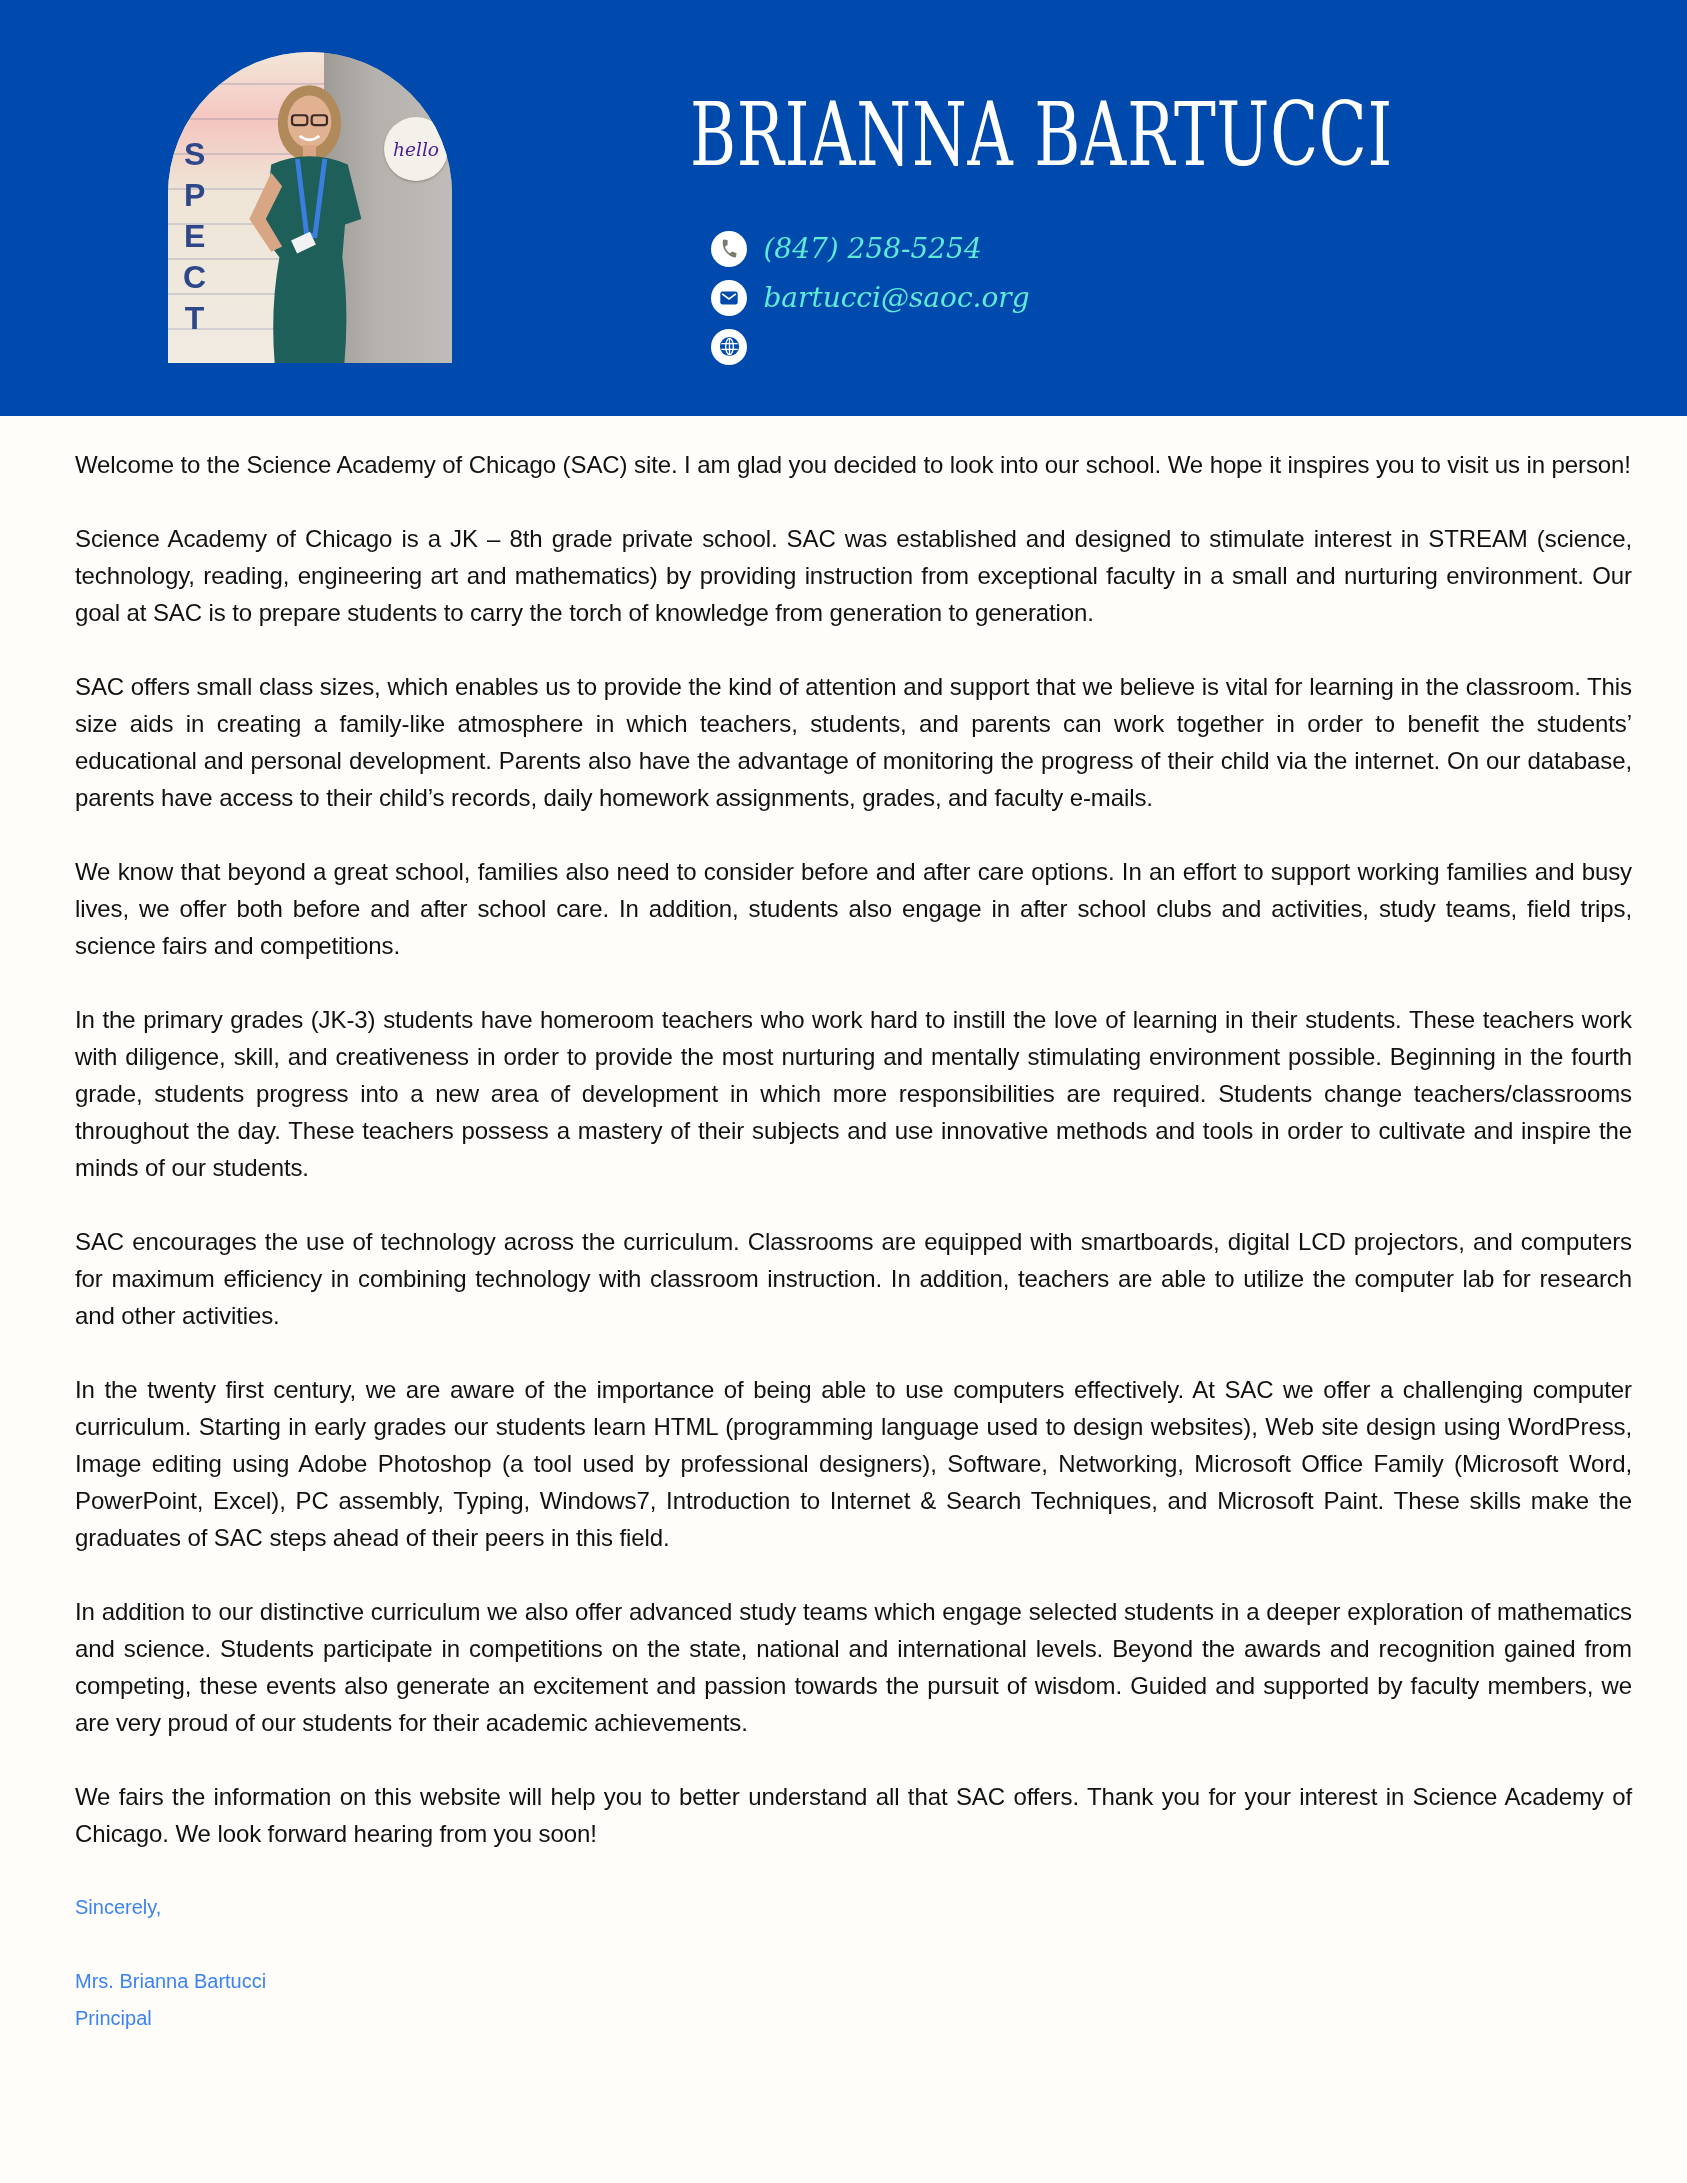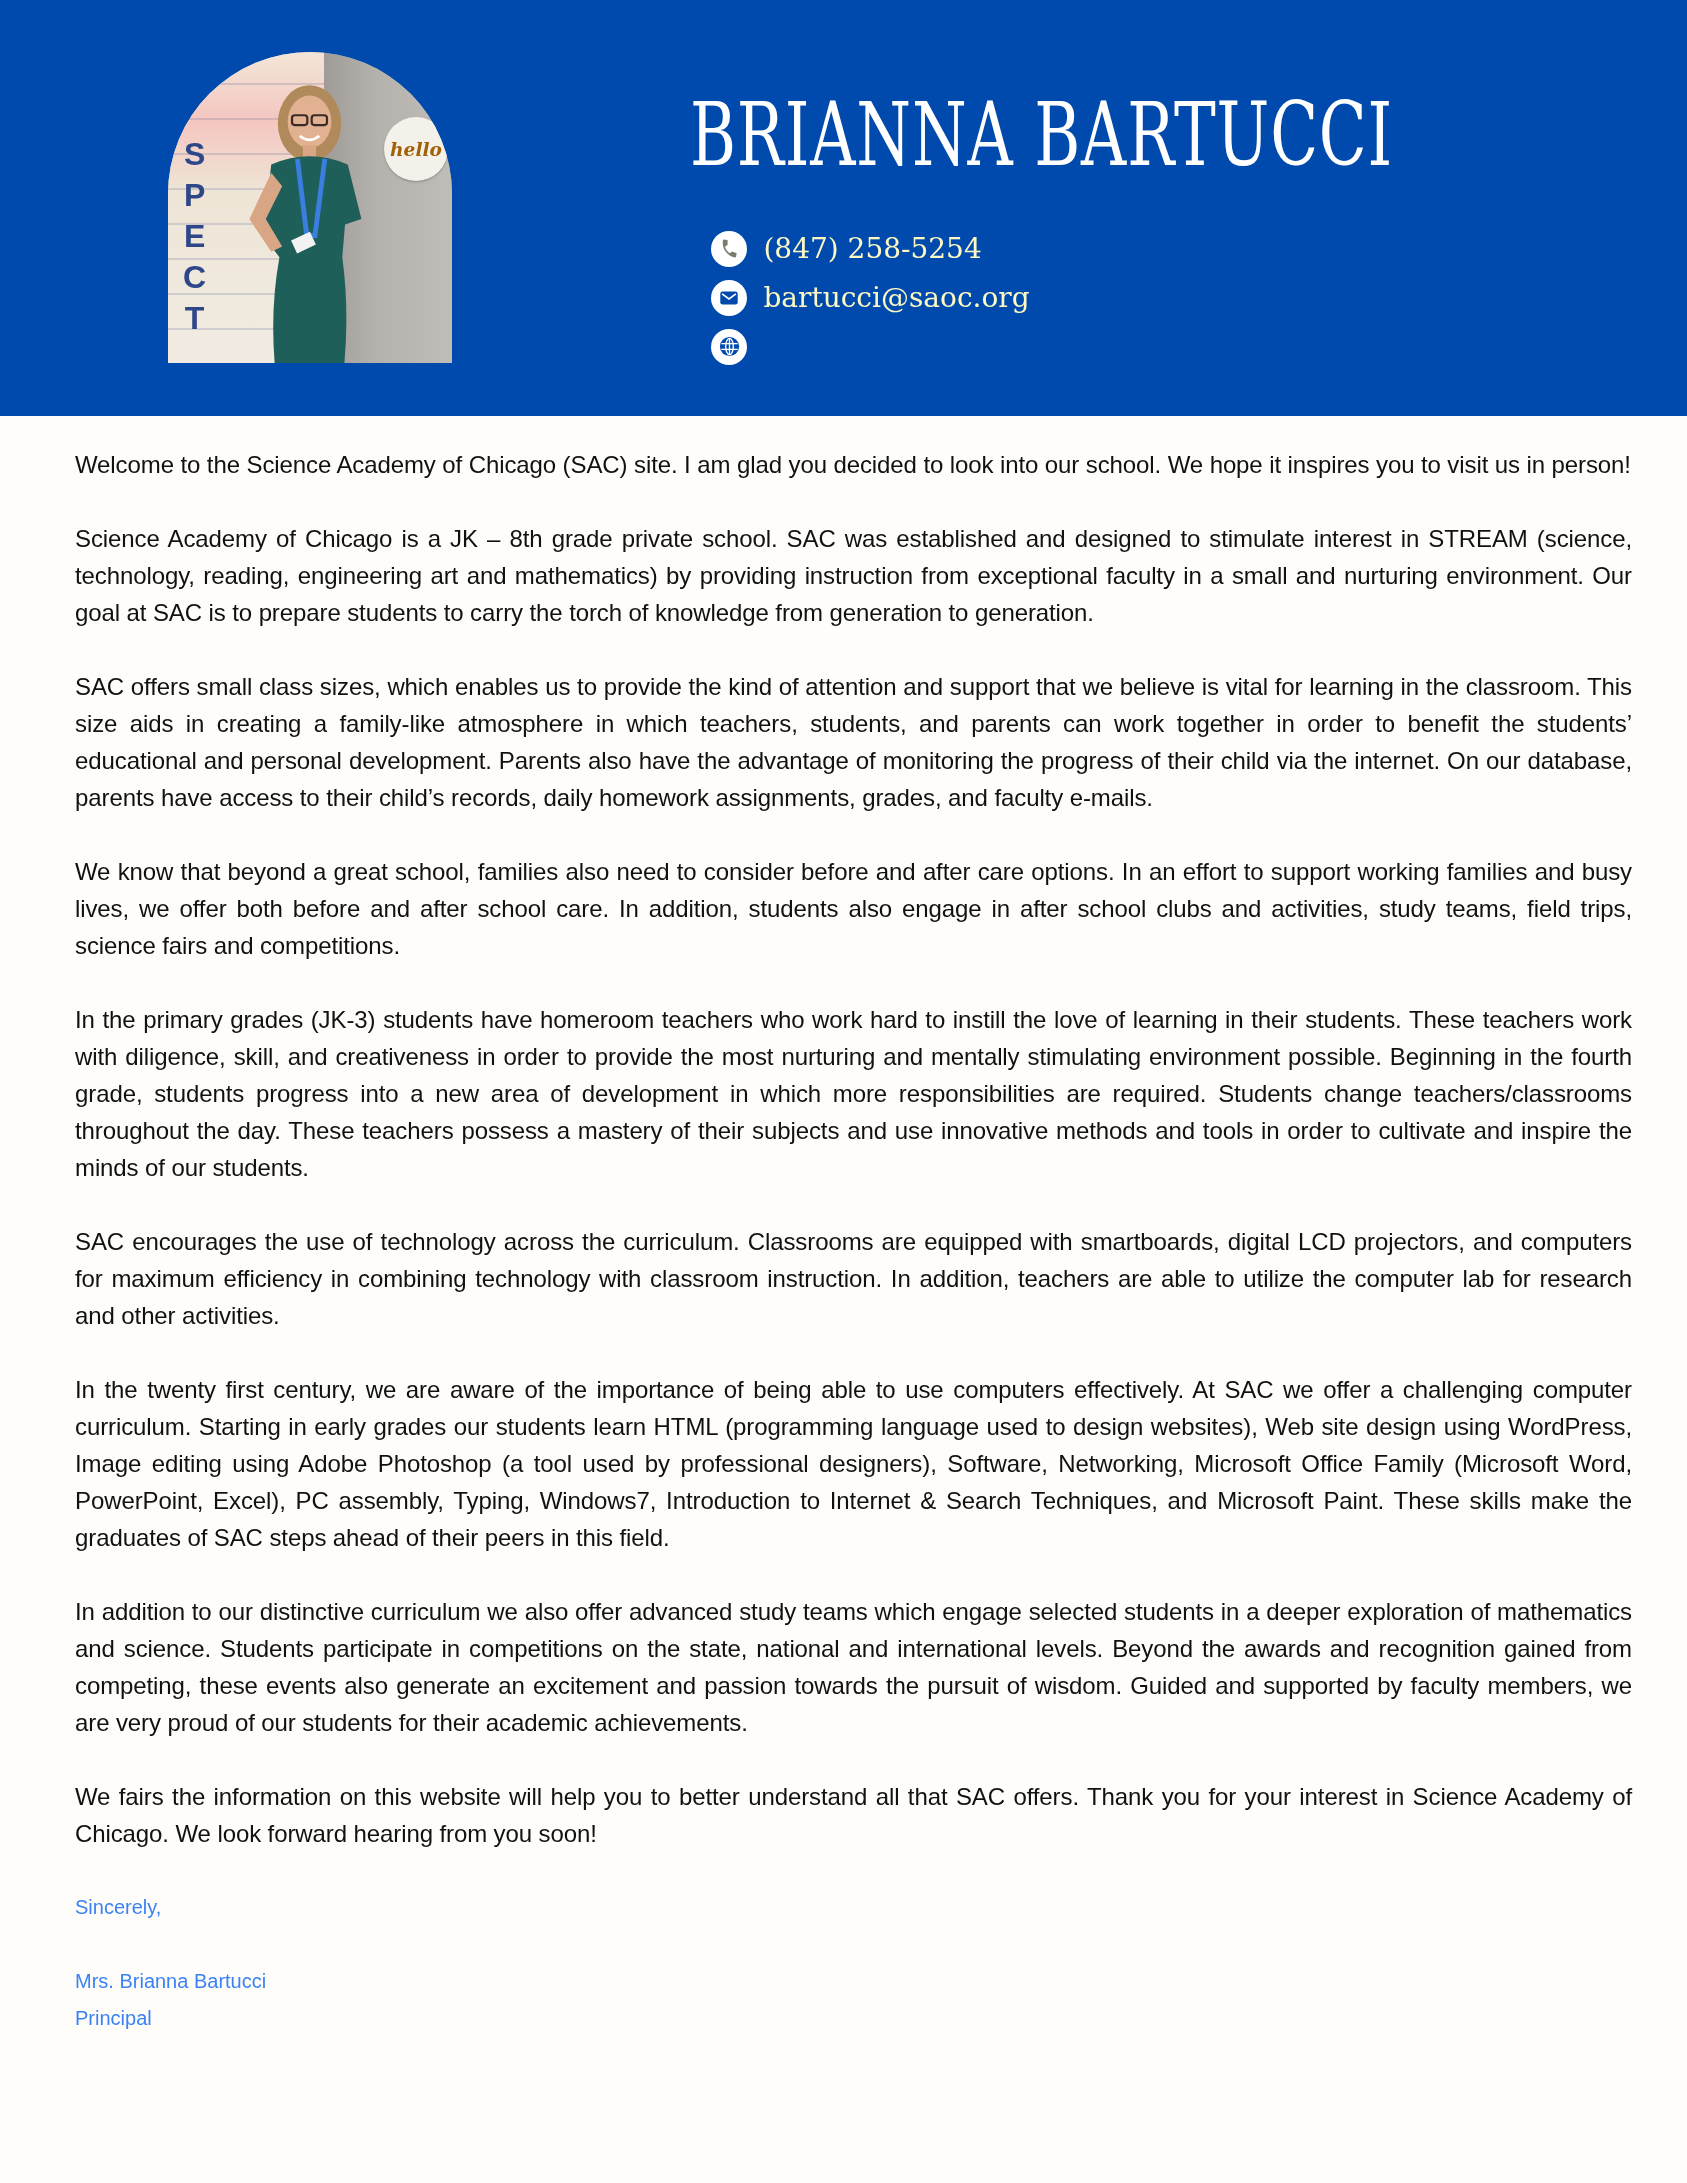--- a/index.html
+++ b/index.html
@@ -67,23 +67,23 @@
       position: absolute;
       left: 216px;
       top: 65px;
       width: 64px;
       height: 64px;
       border-radius: 50%;
       background: #f4f1ea;
       box-shadow: 0 1.1px 2.2px rgba(0,0,0,0.25);
       font-family: "DejaVu Serif", serif;
       font-style: italic;
-      font-weight: bold;
+      font-weight: normal;
       font-size: 18.6px;
-      color: #a16207;
+      color: #4c1d95;
       display: flex;
       align-items: center;
       justify-content: center;
     }
     .photo-arch .person {
       position: absolute;
       left: 65px;
       top: 24.6px;
       width: 153px;
       height: 306px;
@@ -119,22 +119,23 @@
       border-radius: 50%;
       background: #ffffff;
       display: flex;
       align-items: center;
       justify-content: center;
       margin-right: 16.4px;
     }
     .contact-text {
       font-family: "DejaVu Serif", serif;
       font-size: 28px;
-      color: #fef9c3;
+      color: #5eead4;
       white-space: nowrap;
+      font-style: italic;
     }
     .letter {
       position: absolute;
       left: 75px;
       top: 446px;
       width: 1557px;
     }
     .para {
       font-family: "Liberation Sans", sans-serif;
       font-size: 24px;

